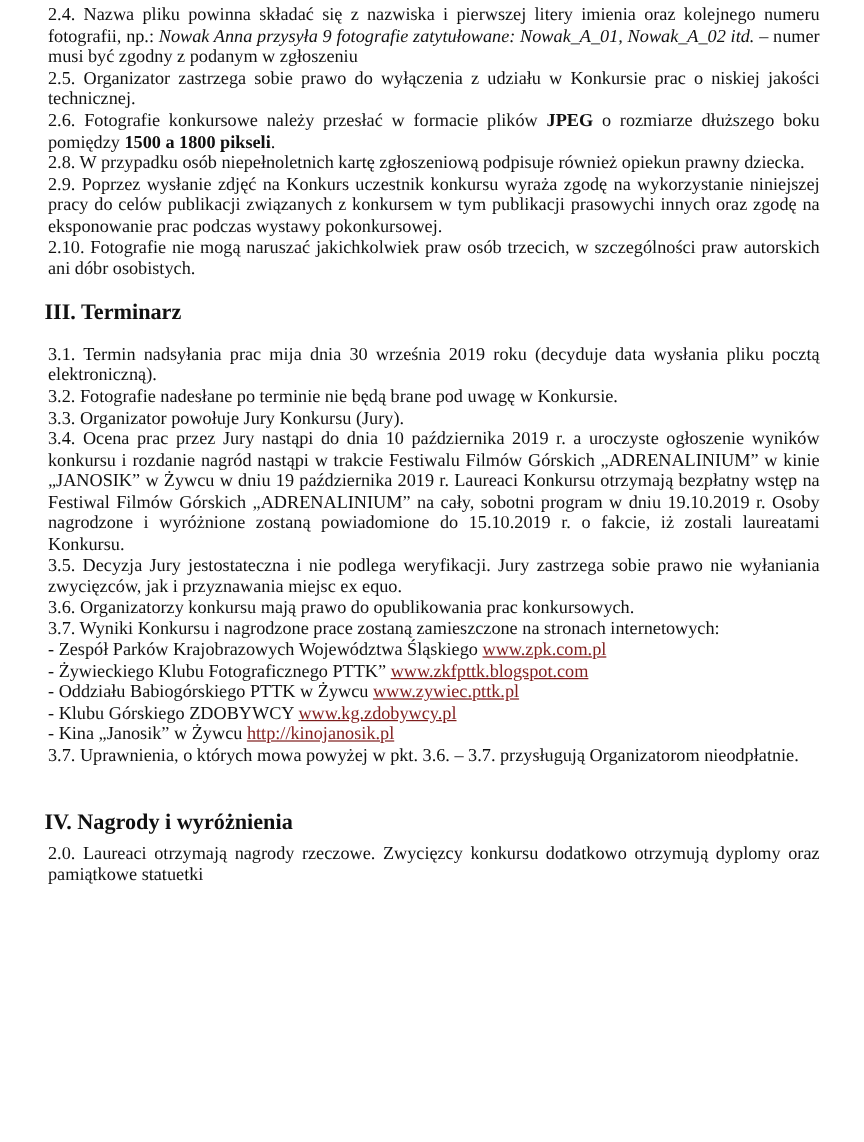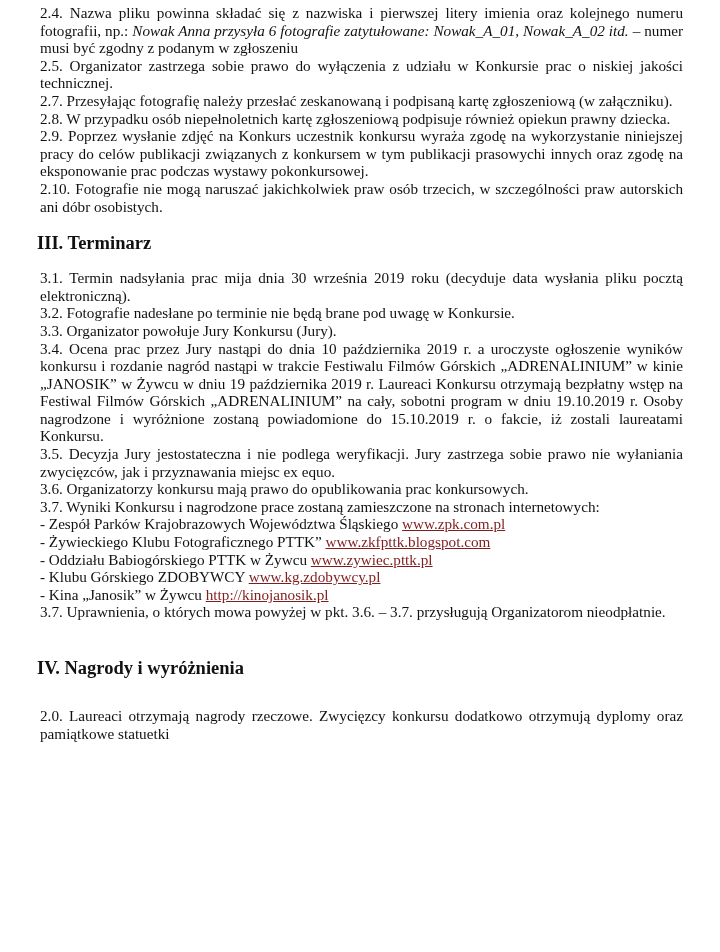--- a/index.html
+++ b/index.html
@@ -5,33 +5,33 @@
   html, body { margin: 0; padding: 0; background: #ffffff; }
   body { width: 720px; height: 952px; overflow: hidden; position: relative; }
   .page {
     position: absolute; left: 40px; top: 4px; width: 643px;
     font-family: "Liberation Serif", serif; font-size: 15.2px; line-height: 17.6px; color: #111111;
   }
   .p { margin: 0; text-align: justify; }
   .nojust { text-align: left; }
   .h { font-weight: bold; font-size: 18.5px; line-height: 22px; margin: 0; }
   .h3 { margin-top: 17px; margin-left: -3px; margin-bottom: 15px; }
-  .h4 { margin-top: 36px; margin-left: -3px; margin-bottom: 28px; }
+  .h4 { margin-top: 36px; margin-left: -3px; margin-bottom: 6px; }
   a, .link { color: #7f1d1d; text-decoration: underline; }
   .italic { font-style: italic; }
   .bold { font-weight: bold; }
 </style>
 </head>
 <body>
 
 <div class="page">
 
-  <p class="p"><span>2.4. Nazwa pliku powinna składać się z nazwiska i pierwszej litery imienia oraz kolejnego numeru fotografii, np.: </span><span class="italic">Nowak Anna przysyła 6 fotografie zatytułowane: Nowak_A_01, Nowak_A_02 itd.</span><span> – numer musi być zgodny z podanym w zgłoszeniu</span></p>
+  <p class="p"><span>2.4. Nazwa pliku powinna składać się z nazwiska i pierwszej litery imienia oraz kolejnego numeru fotografii, np.: </span><span class="italic">Nowak Anna przysyła 9 fotografie zatytułowane: Nowak_A_01, Nowak_A_02 itd.</span><span> – numer musi być zgodny z podanym w zgłoszeniu</span></p>
   <p class="p">2.5. Organizator zastrzega sobie prawo do wyłączenia z udziału w Konkursie prac o niskiej jakości technicznej.</p>
-  <p class="p nojust">2.7. Przesyłając fotografię należy przesłać zeskanowaną i podpisaną kartę zgłoszeniową (w załączniku).</p>
+  <p class="p"><span>2.6. Fotografie konkursowe należy przesłać w formacie plików </span><span class="bold">JPEG</span><span> o rozmiarze dłuższego boku pomiędzy </span><span class="bold">1500 a 1800 pikseli</span><span>.</span></p>
   <p class="p nojust">2.8. W przypadku osób niepełnoletnich kartę zgłoszeniową podpisuje również opiekun prawny dziecka.</p>
   <p class="p">2.9. Poprzez wysłanie zdjęć na Konkurs uczestnik konkursu wyraża zgodę na wykorzystanie niniejszej pracy do celów publikacji związanych z konkursem w tym publikacji prasowychi innych oraz zgodę na eksponowanie prac podczas wystawy pokonkursowej.</p>
   <p class="p">2.10. Fotografie nie mogą naruszać jakichkolwiek praw osób trzecich, w szczególności praw autorskich ani dóbr osobistych.</p>
 
   <h2 class="h h3">III. Terminarz</h2>
 
   <p class="p">3.1. Termin nadsyłania prac mija dnia 30 września 2019 roku (decyduje data wysłania pliku pocztą elektroniczną).</p>
   <p class="p nojust">3.2. Fotografie nadesłane po terminie nie będą brane pod uwagę w Konkursie.</p>
   <p class="p nojust">3.3. Organizator powołuje Jury Konkursu (Jury).</p>
   <p class="p">3.4. Ocena prac przez Jury nastąpi do dnia 10 października 2019 r. a uroczyste ogłoszenie wyników konkursu i rozdanie nagród nastąpi w trakcie Festiwalu Filmów Górskich „ADRENALINIUM” w kinie „JANOSIK” w Żywcu w dniu 19 października 2019 r. Laureaci Konkursu otrzymają bezpłatny wstęp na Festiwal Filmów Górskich „ADRENALINIUM” na cały, sobotni program w dniu 19.10.2019 r. Osoby nagrodzone i wyróżnione zostaną powiadomione do 15.10.2019 r. o fakcie, iż zostali laureatami Konkursu.</p>

